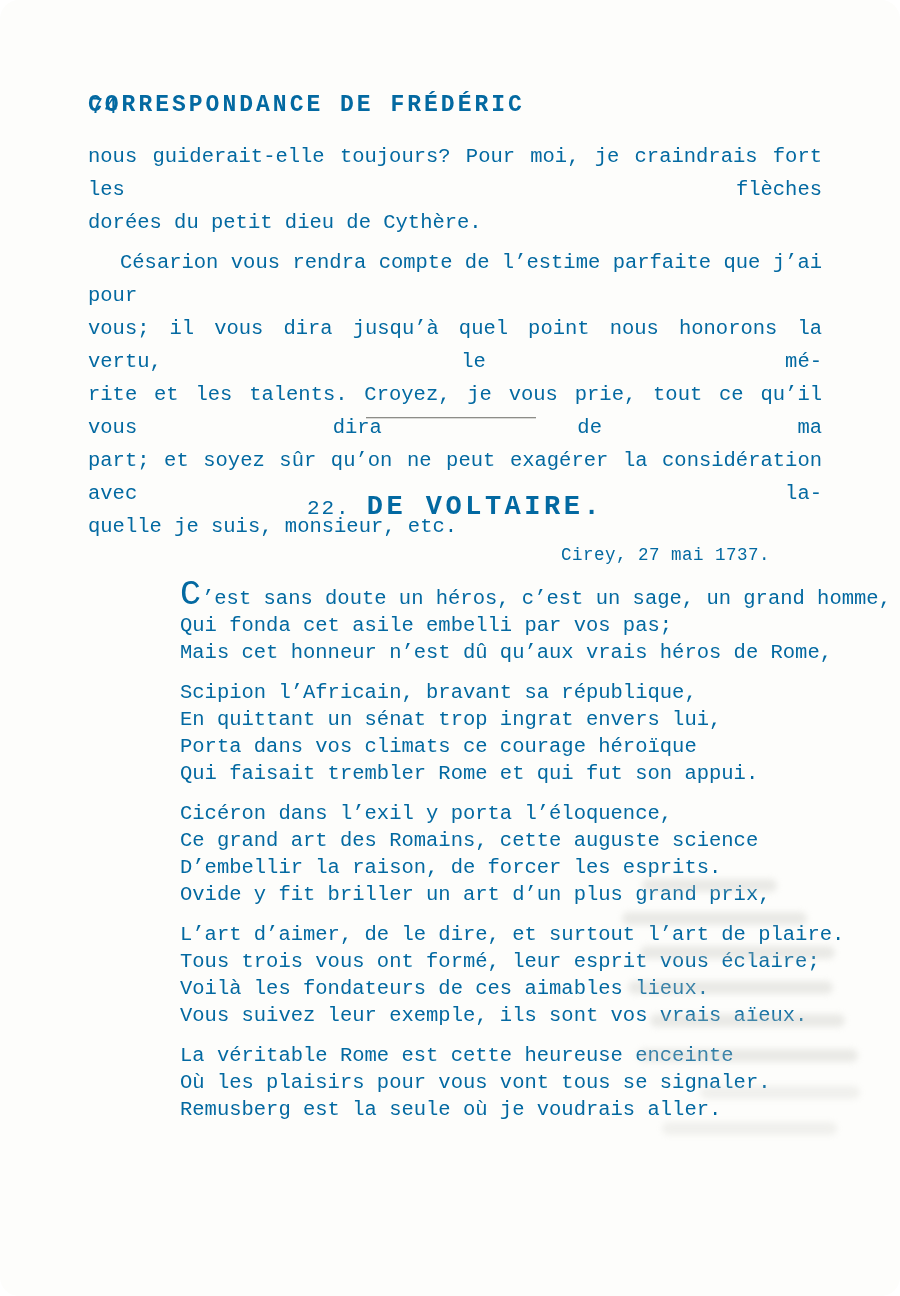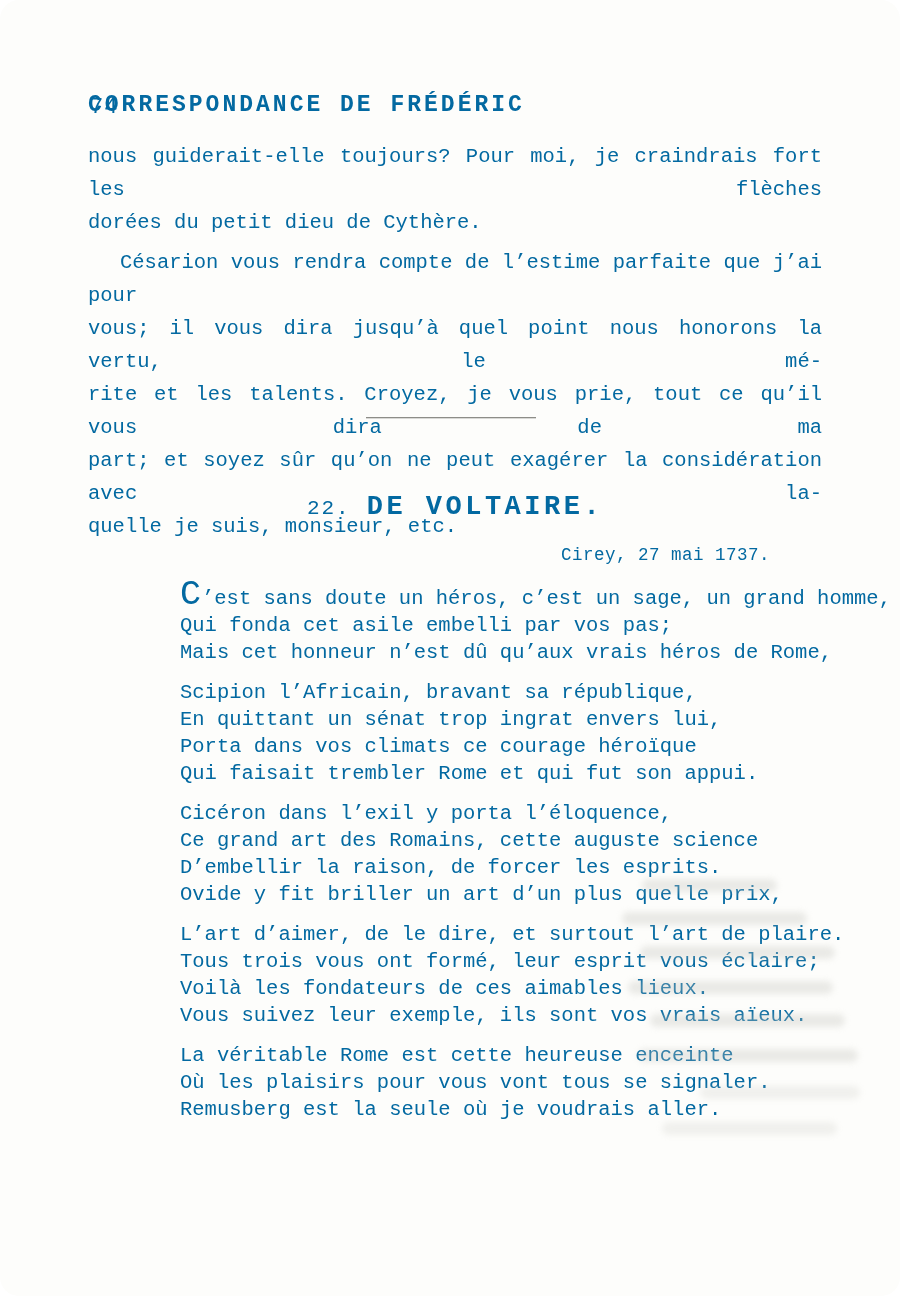--- a/index.html
+++ b/index.html
@@ -172,21 +172,21 @@
     <div class="stanza">
       <div class="pline">Scipion l’Africain, bravant sa république,</div>
       <div class="pline">En quittant un sénat trop ingrat envers lui,</div>
       <div class="pline">Porta dans vos climats ce courage héroïque</div>
       <div class="pline">Qui faisait trembler Rome et qui fut son appui.</div>
     </div>
     <div class="stanza">
       <div class="pline">Cicéron dans l’exil y porta l’éloquence,</div>
       <div class="pline">Ce grand art des Romains, cette auguste science</div>
       <div class="pline">D’embellir la raison, de forcer les esprits.</div>
-      <div class="pline">Ovide y fit briller un art d’un plus quelle prix,</div>
+      <div class="pline">Ovide y fit briller un art d’un plus grand prix,</div>
     </div>
     <div class="stanza">
       <div class="pline">L’art d’aimer, de le dire, et surtout l’art de plaire.</div>
       <div class="pline">Tous trois vous ont formé, leur esprit vous éclaire;</div>
       <div class="pline">Voilà les fondateurs de ces aimables lieux.</div>
       <div class="pline">Vous suivez leur exemple, ils sont vos vrais aïeux.</div>
     </div>
     <div class="stanza">
       <div class="pline">La véritable Rome est cette heureuse enceinte</div>
       <div class="pline">Où les plaisirs pour vous vont tous se signaler.</div>

